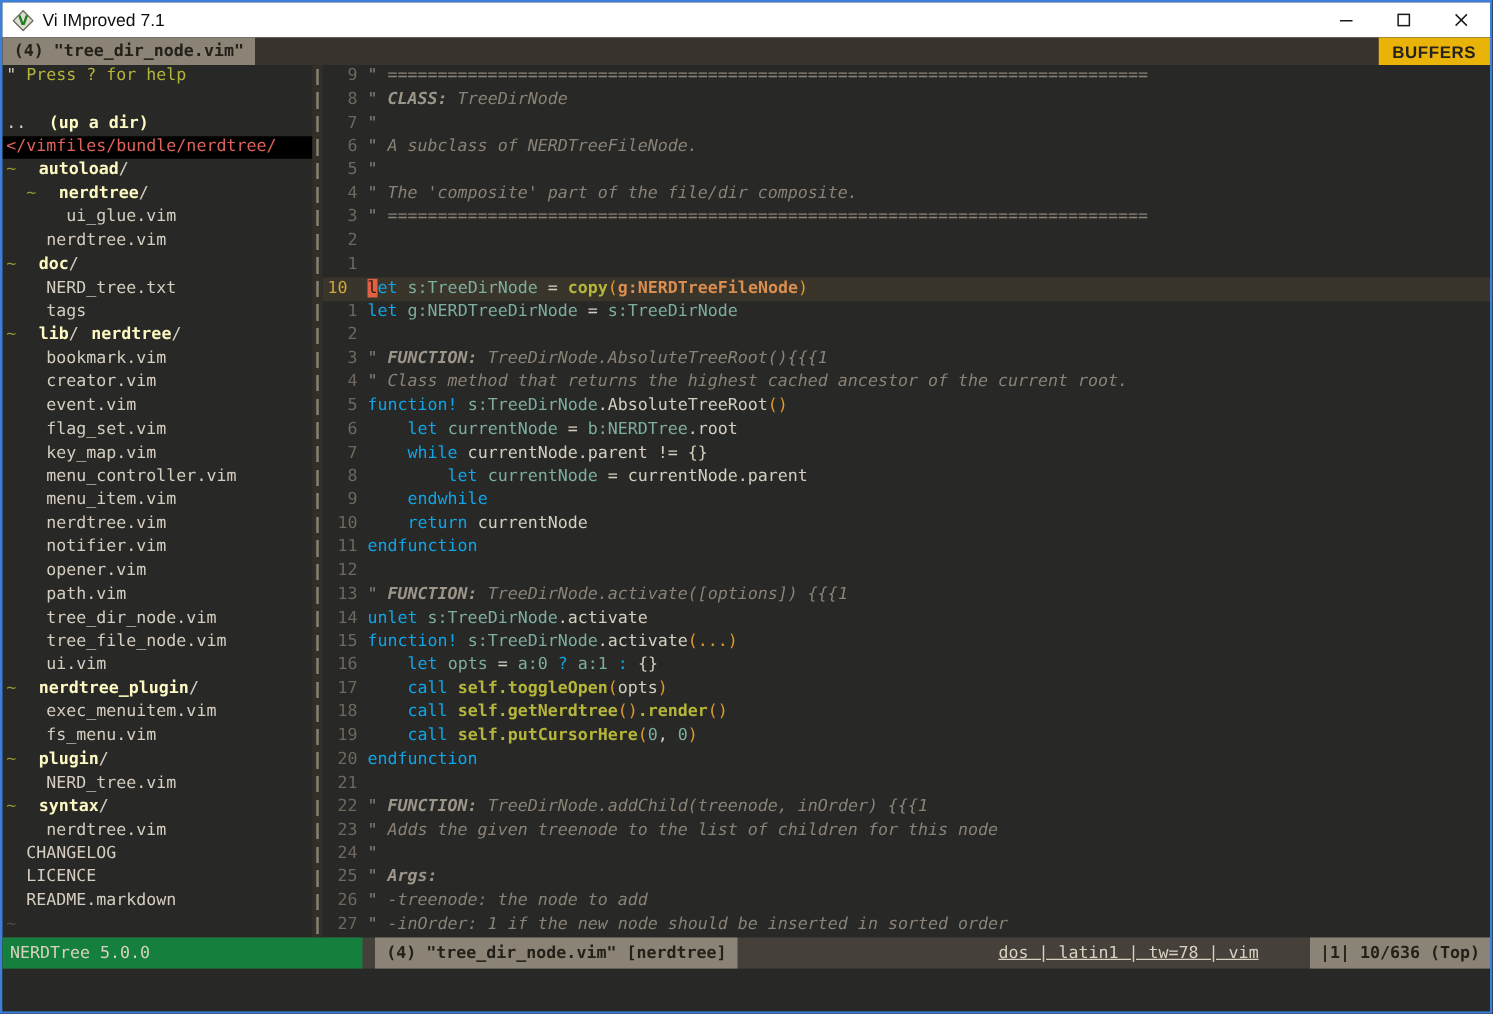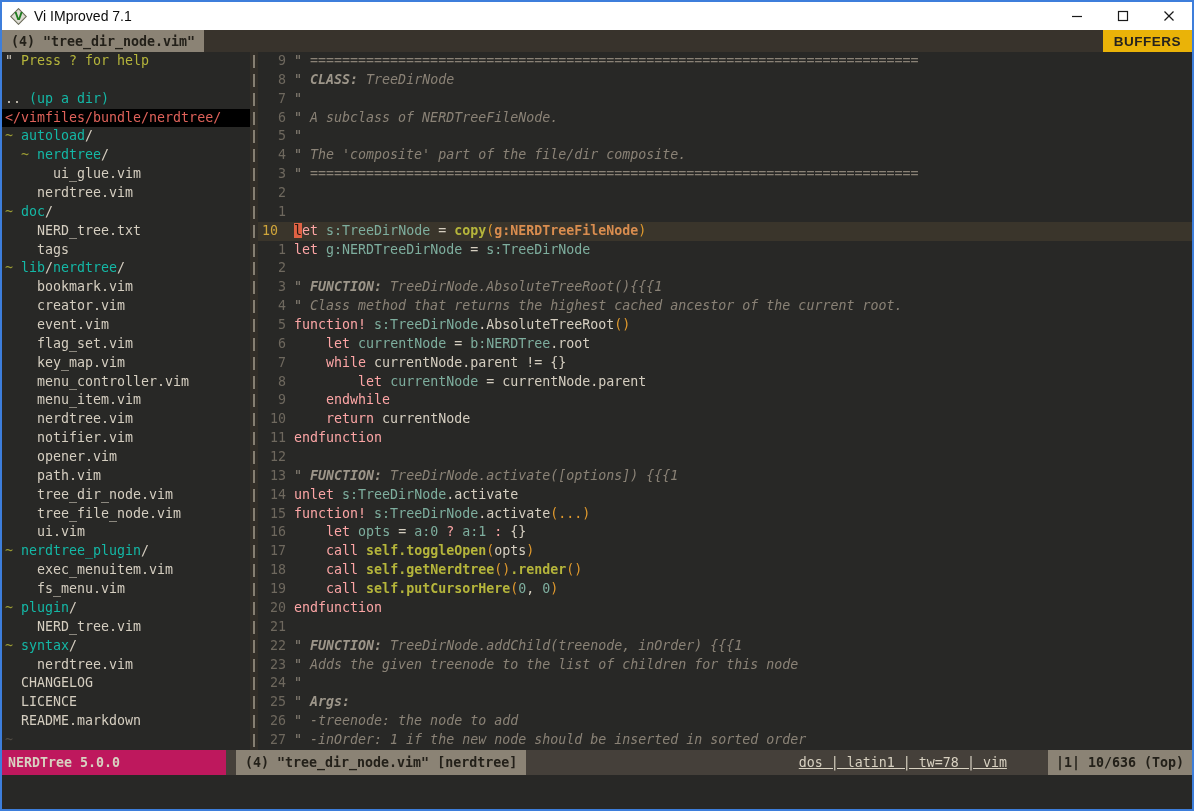--- a/index.html
+++ b/index.html
@@ -30,35 +30,35 @@
   .editor{flex:1;padding-left:4px;overflow:hidden;white-space:pre;}
   .row{height:18.86px;white-space:pre;}
   .row.hl{background:#000000;margin-left:-3px;padding-left:3px;text-decoration:underline;}
   .row.cl{background:#3a352b;margin-left:-4px;padding-left:4px;}
   .lnum{color:#6e685e;}
   .lnum.cur-n{color:#d0a63b;}
   
   .tx{color:#d5cec0;}
   .cm{color:#8a8276;font-style:italic;}
   .cmb{color:#9d968a;font-style:italic;font-weight:bold;}
-  .kw{color:#fca5a5;}
+  .kw{color:#0ea5e9;}
   .id{color:#7eae9e;}
   .fn{color:#b5b53b;font-weight:bold;}
   .br{color:#e19a2d;}
   .arg{color:#d98d4f;font-weight:bold;}
   .grn{color:#b5b53b;}
-  .grnb{color:#14b8a6;font-weight:normal;}
+  .grnb{color:#fef9c3;font-weight:bold;margin-left:10px;}
   .til{color:#9a9a33;}
   .red{color:#df625a;}
   .dim{color:#4f4a42;}
   .cur{background:#df6244;color:#2c1a12;}
   
   .statusline{height:25px;background:#45403a;display:flex;align-items:stretch;
     font-size:13.3px;white-space:pre;}
-  .sl-left{width:224px;background:#be185d;color:#d8d1c1;font-weight:bold;
+  .sl-left{width:288px;background:#15803d;color:#d8d1c1;font-weight:normal;
     padding-left:6px;display:flex;align-items:center;box-sizing:border-box;}
   .sl-gap{width:10px;}
   .sl-file{background:#8b8375;color:#232019;font-weight:bold;padding:0 9px;display:flex;align-items:center;}
   .sl-mid{flex:1;}
   .sl-info{color:#d8d1c1;display:flex;align-items:center;padding-right:9px;text-decoration:underline;}
   .sl-pos{background:#8b8375;color:#232019;font-weight:bold;padding:0 8px;display:flex;align-items:center;margin-left:32px;}
   
   .cmdline{height:34px;background:#282826;}
 </style>
 </head>

